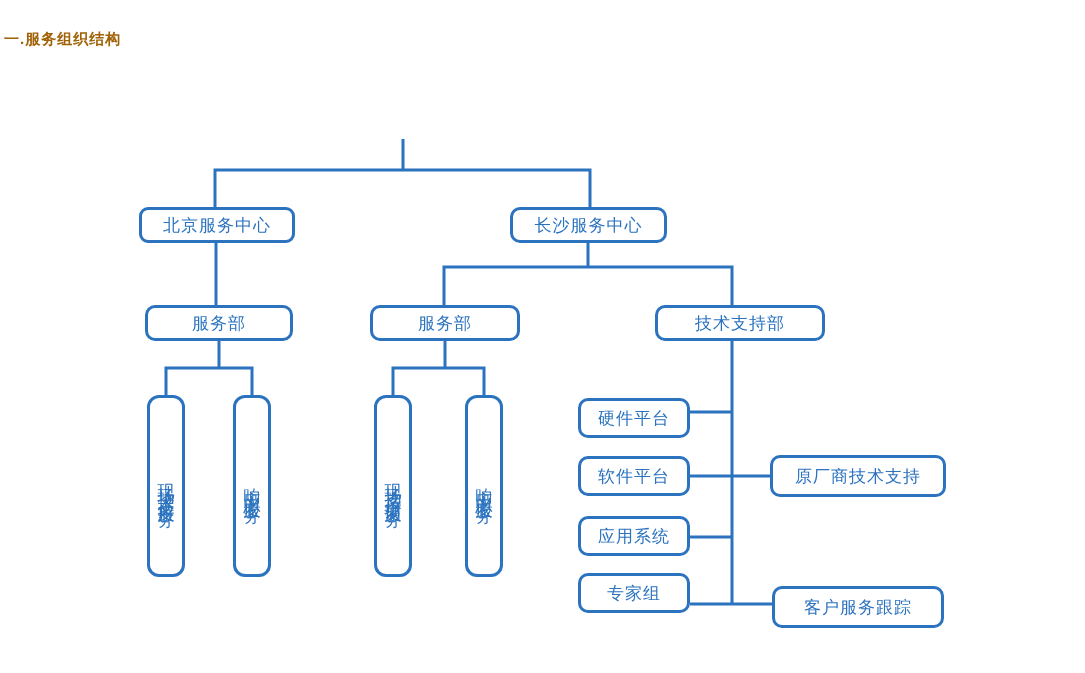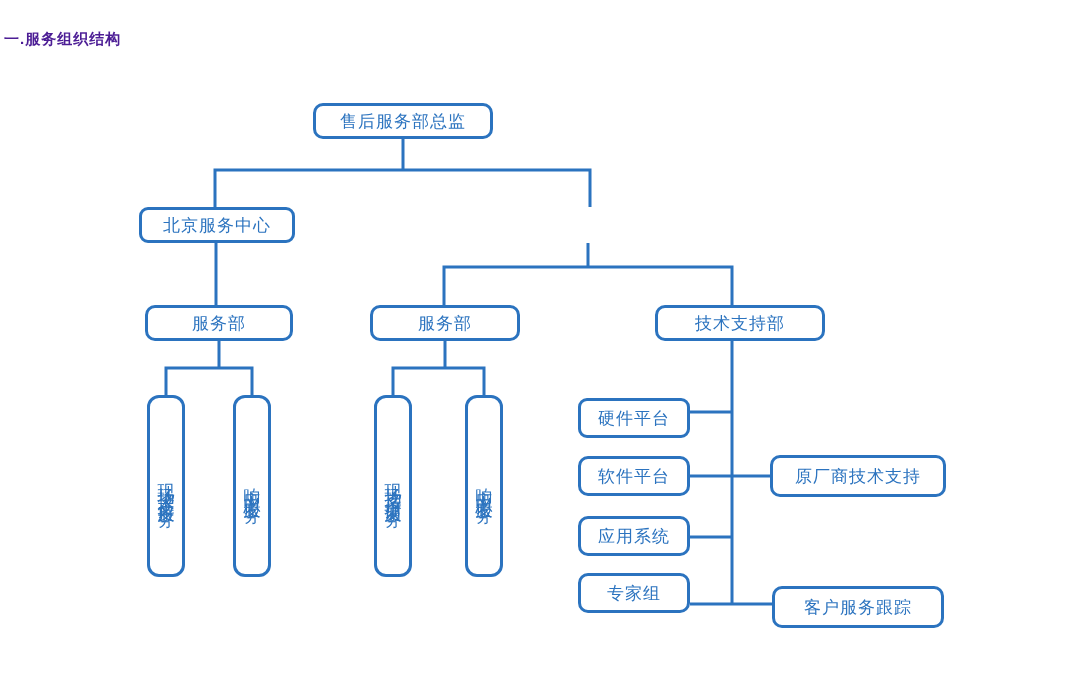--- a/index.html
+++ b/index.html
@@ -12,21 +12,21 @@
     height: 673px;
     background: #ffffff;
     overflow: hidden;
   }
   .doc-title {
     position: absolute;
     left: 4px;
     top: 30px;
     font-size: 15px;
     font-weight: bold;
-    color: #4c1d95;
+    color: #a16207;
     letter-spacing: 1px;
   }
   .wires {
     position: absolute;
     left: 0; top: 0;
     width: 1085px;
     height: 673px;
   }
   .wires path {
     fill: none;
@@ -67,28 +67,28 @@
     <path d="M588 243 V267 M444 305 V267 H732 V305"></path>
     <path d="M219 341 V368 M166 395 V368 H252 V395"></path>
     <path d="M445 341 V368 M393 395 V368 H484 V395"></path>
     <path d="M732 341 V604"></path>
     <path d="M690 412 H732"></path>
     <path d="M690 476 H770"></path>
     <path d="M690 537 H732"></path>
     <path d="M690 604 H773"></path>
   </svg>
 
-  <div class="node" style="left:313px; top:103px; width:180px; height:36px;">
-    <span>售后服务部总监</span>
-  </div>
 
   <div class="node" style="left:139px; top:207px; width:156px; height:36px;border-radius:9px;">
     <span>北京服务中心</span>
   </div>
 
+  <div class="node" style="left:510px; top:207px; width:157px; height:36px;">
+    <span>长沙服务中心</span>
+  </div>
 
   <div class="node" style="left:145px; top:305px; width:148px; height:36px;">
     <span>服务部</span>
   </div>
 
   <div class="node" style="left:370px; top:305px; width:150px; height:36px;">
     <span>服务部</span>
   </div>
 
   <div class="node" style="left:655px; top:305px; width:170px; height:36px;">
@@ -104,21 +104,21 @@
   </div>
 
   <div class="node vertical" style="left:374px; top:395px; width:38px; height:182px;">
     <span>现场支持培训服务</span>
   </div>
 
   <div class="node vertical" style="left:465px; top:395px; width:38px; height:182px;">
     <span>响应中心服务</span>
   </div>
 
-  <div class="node" style="left:578px; top:398px; width:112px; height:40px;border-radius:9px;">
+  <div class="node" style="left:578px; top:398px; width:112px; height:40px;">
     <span>硬件平台</span>
   </div>
 
   <div class="node" style="left:578px; top:516px; width:112px; height:40px;">
     <span>应用系统</span>
   </div>
 
   <div class="node" style="left:578px; top:456px; width:112px; height:40px;">
     <span>软件平台</span>
   </div>

